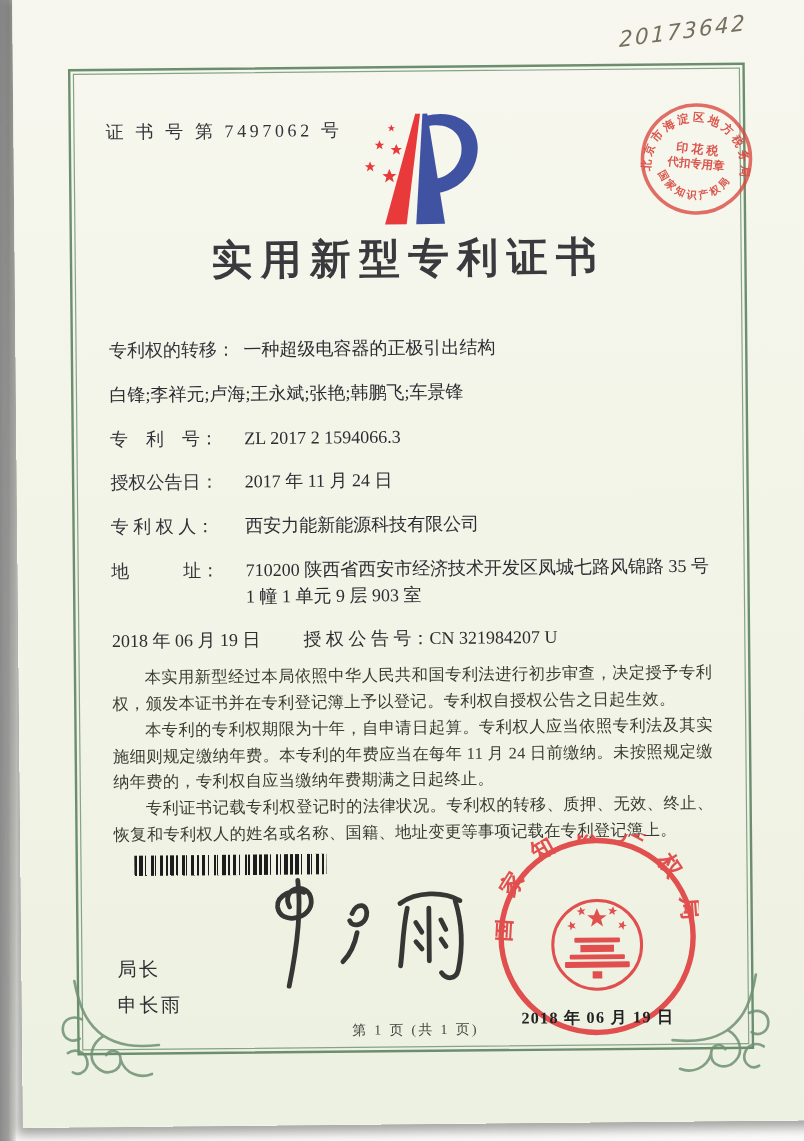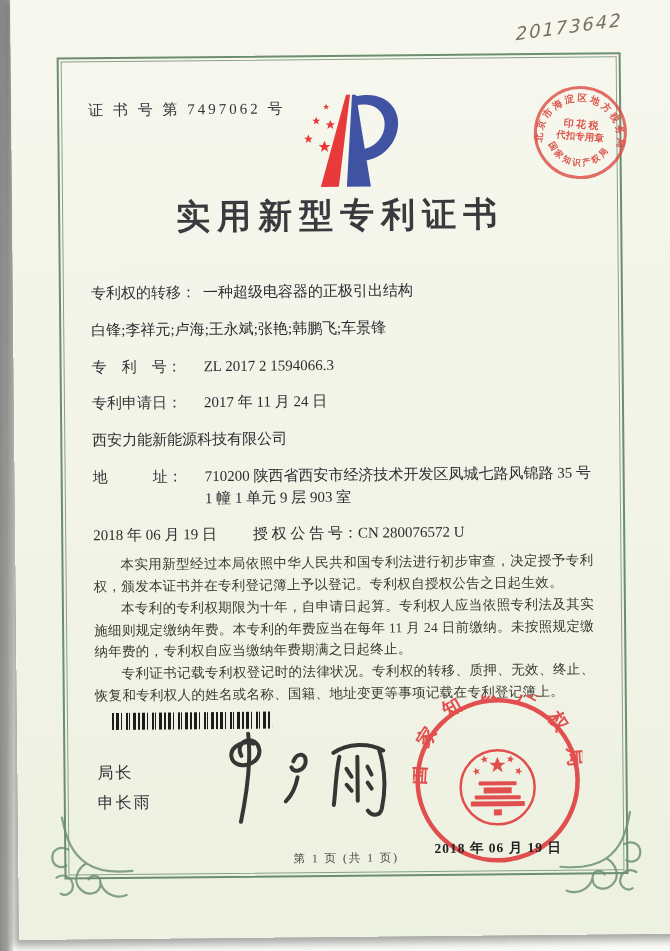--- a/index.html
+++ b/index.html
@@ -48,21 +48,21 @@
     font-size:13.5px;line-height:1.62;text-align:justify;color:#3a3b33;letter-spacing:.3px;}
   .paras p{margin:0;text-indent:2em;}
   .barcode{position:absolute;left:47px;top:654px;width:160px;height:17px;
     background:repeating-linear-gradient(90deg,
       #1c1c1c 0 2px,transparent 2px 4px,
       #1c1c1c 4px 7px,transparent 7px 9px,
       #1c1c1c 9px 10px,transparent 10px 14px,
       #1c1c1c 14px 16px,transparent 16px 17px,
       #1c1c1c 17px 18px,transparent 18px 21px,
       #1c1c1c 21px 24px,transparent 24px 26px);}
-  .signer{position:absolute;left:32px;top:704px;font-size:16px;color:#2f3034;
+  .signer{position:absolute;left:32px;top:739px;font-size:16px;color:#2f3034;
     font-family:"Liberation Sans","DejaVu Sans",sans-serif;}
   .signer div{margin-bottom:9px;letter-spacing:2px;}
   .signature{position:absolute;left:136px;top:668px;width:200px;height:105px;}
   .seal{position:absolute;left:347px;top:640px;width:170px;height:170px;opacity:.93;}
   .seal-date{position:absolute;left:347px;top:784px;width:170px;text-align:center;
     font-size:13.5px;font-weight:bold;color:#222;letter-spacing:1px;z-index:5;}
   .footer{position:absolute;left:0;top:794px;width:100%;text-align:center;
     font-size:11.5px;letter-spacing:2px;color:#44453f;}
   .corner{position:absolute;width:92px;height:92px;z-index:3;}
   .corner-bl{left:-24px;bottom:-30px;}
@@ -139,35 +139,36 @@
         <span class="fvalue">一种超级电容器的正极引出结构</span>
       </div>
       <div class="frow">
         <span class="fvalue">白锋;李祥元;卢海;王永斌;张艳;韩鹏飞;车景锋</span>
       </div>
       <div class="frow">
         <span class="flabel">专　利　号：</span>
         <span class="fvalue">ZL 2017 2 1594066.3</span>
       </div>
       <div class="frow">
-        <span class="flabel">专利申请日：</span>
+        <span class="flabel">授权公告日：</span>
         <span class="fvalue">2017 年 11 月 24 日</span>
       </div>
       <div class="frow">
+        <span class="flabel">专 利 权 人：</span>
         <span class="fvalue">西安力能新能源科技有限公司</span>
       </div>
       <div class="frow">
         <span class="flabel">地　　　址：</span>
         <span class="fvalue">710200 陕西省西安市经济技术开发区凤城七路风锦路 35 号 1 幢 1 单元 9 层 903 室</span>
       </div>
       <div class="grant-row">
         <span>2018 年 06 月 19 日</span>
         <span class="grant-right">
           <span>授 权 公 告 号：</span>
-          <span>CN 280076572 U</span>
+          <span>CN 321984207 U</span>
         </span>
       </div>
     </div>
 
     <div class="paras">
       <p>本实用新型经过本局依照中华人民共和国专利法进行初步审查，决定授予专利权，颁发本证书并在专利登记簿上予以登记。专利权自授权公告之日起生效。</p>
       <p>本专利的专利权期限为十年，自申请日起算。专利权人应当依照专利法及其实施细则规定缴纳年费。本专利的年费应当在每年 11 月 24 日前缴纳。未按照规定缴纳年费的，专利权自应当缴纳年费期满之日起终止。</p>
       <p>专利证书记载专利权登记时的法律状况。专利权的转移、质押、无效、终止、恢复和专利权人的姓名或名称、国籍、地址变更等事项记载在专利登记簿上。</p>
     </div>
 

